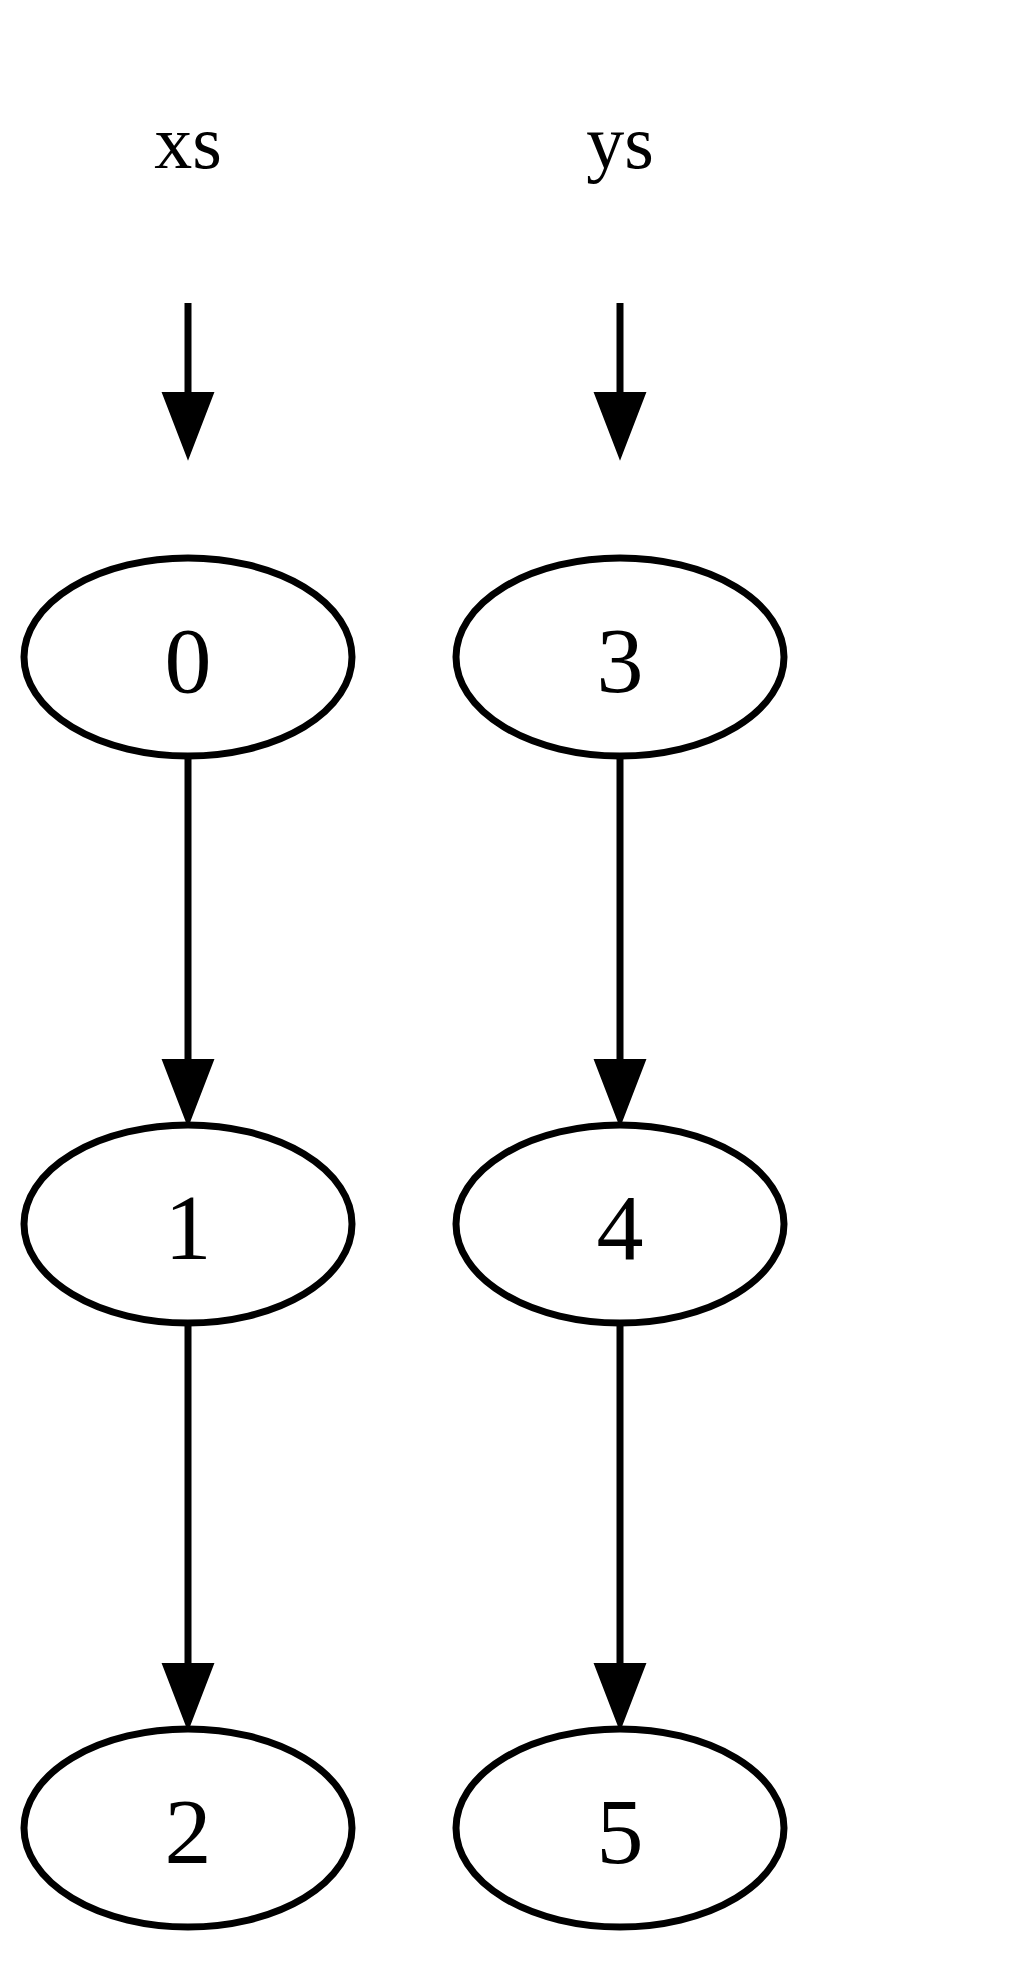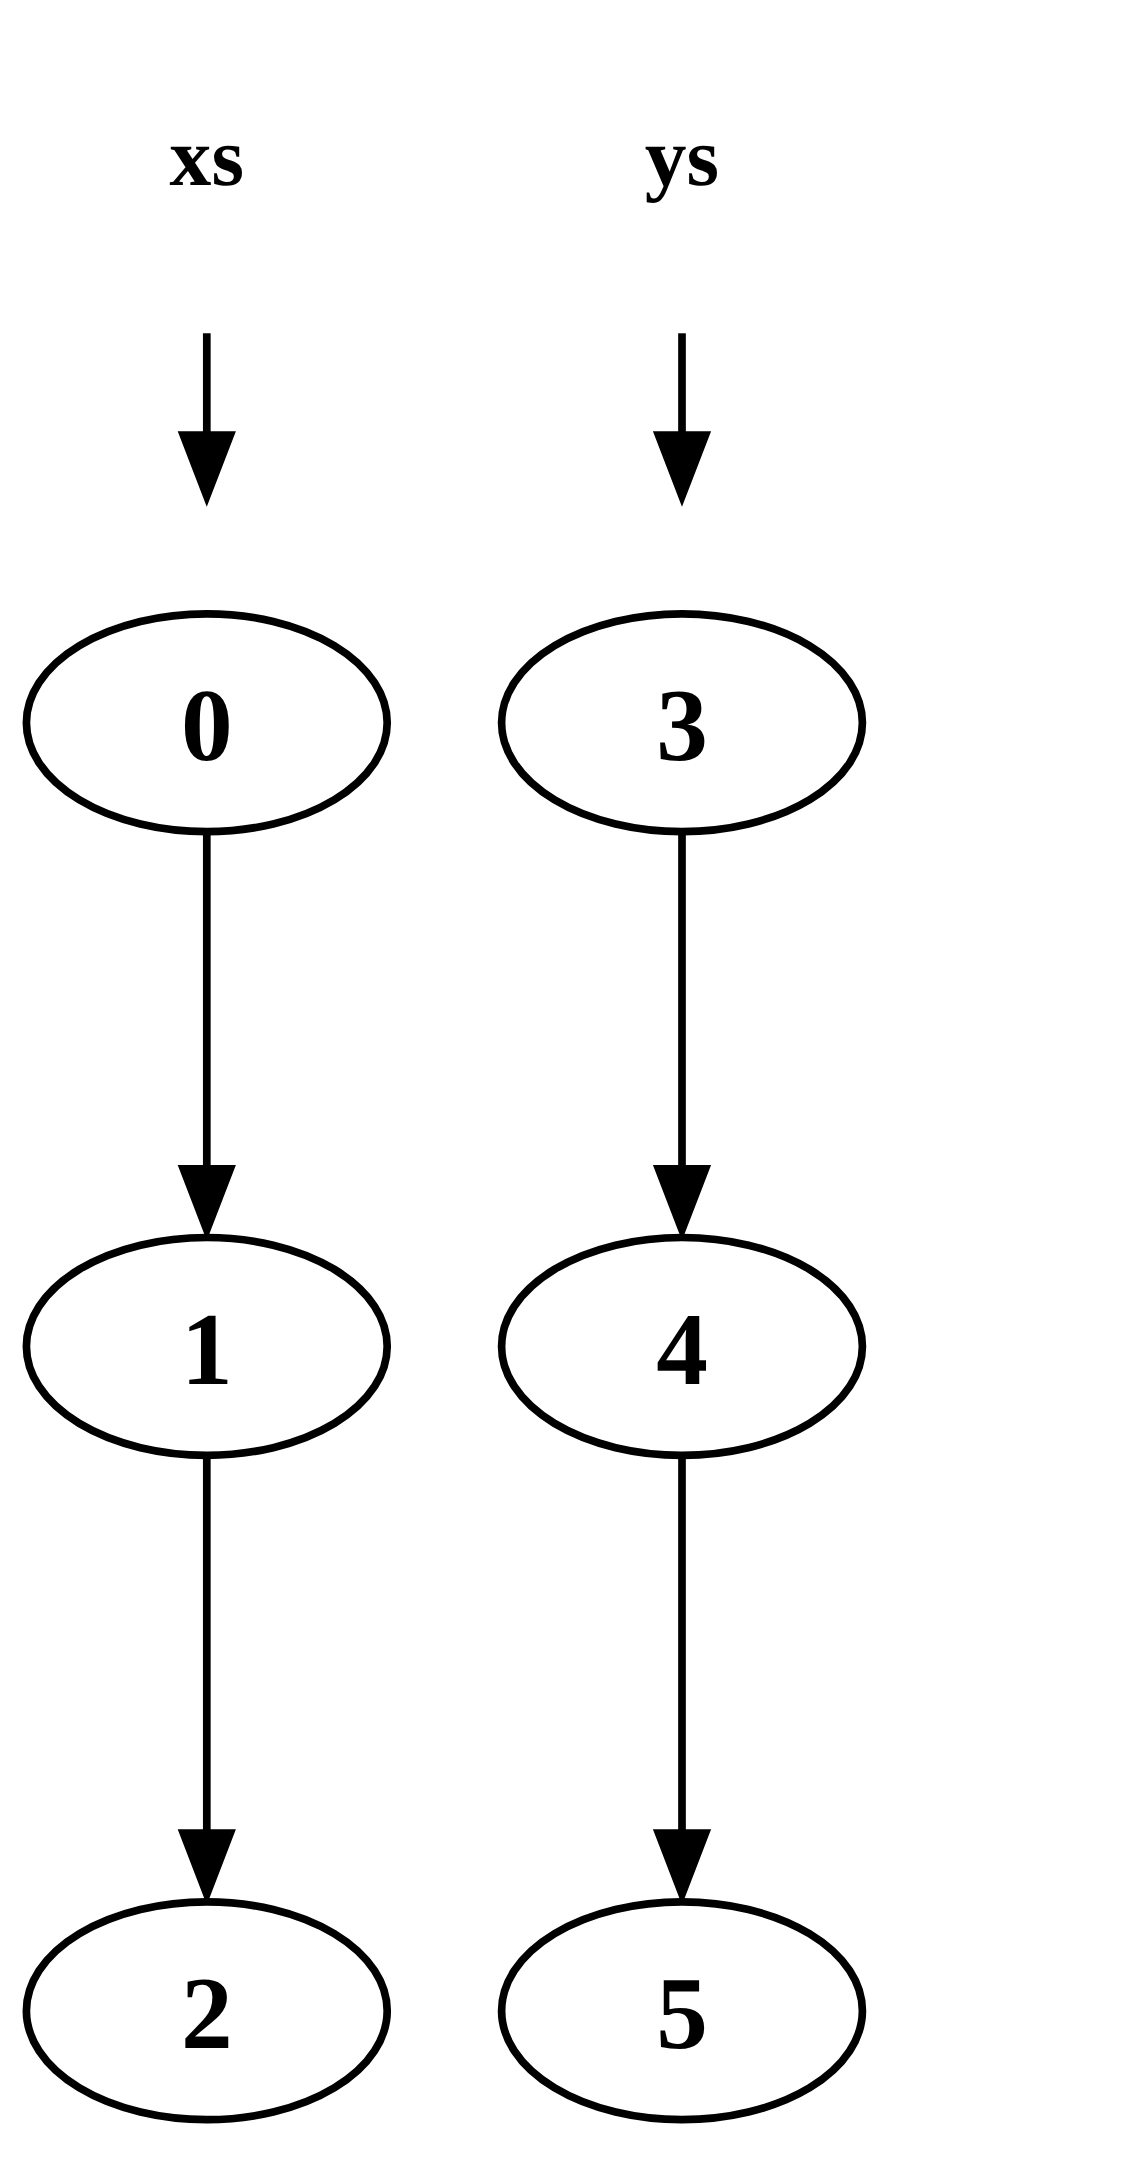--- a/index.html
+++ b/index.html
@@ -11,21 +11,20 @@
     width: 1024px;
     height: 1981px;
     overflow: hidden;
     font-family: "Liberation Serif", "DejaVu Serif", serif;
   }
   #graph-canvas {
     position: relative;
     width: 1024px;
     height: 1981px;
     background: #ffffff;
-    font-weight: bold;
   }
   #graph-svg {
     position: absolute;
     left: 0;
     top: 0;
     width: 1024px;
     height: 1981px;
     display: block;
   }
   .graph-label-text {

